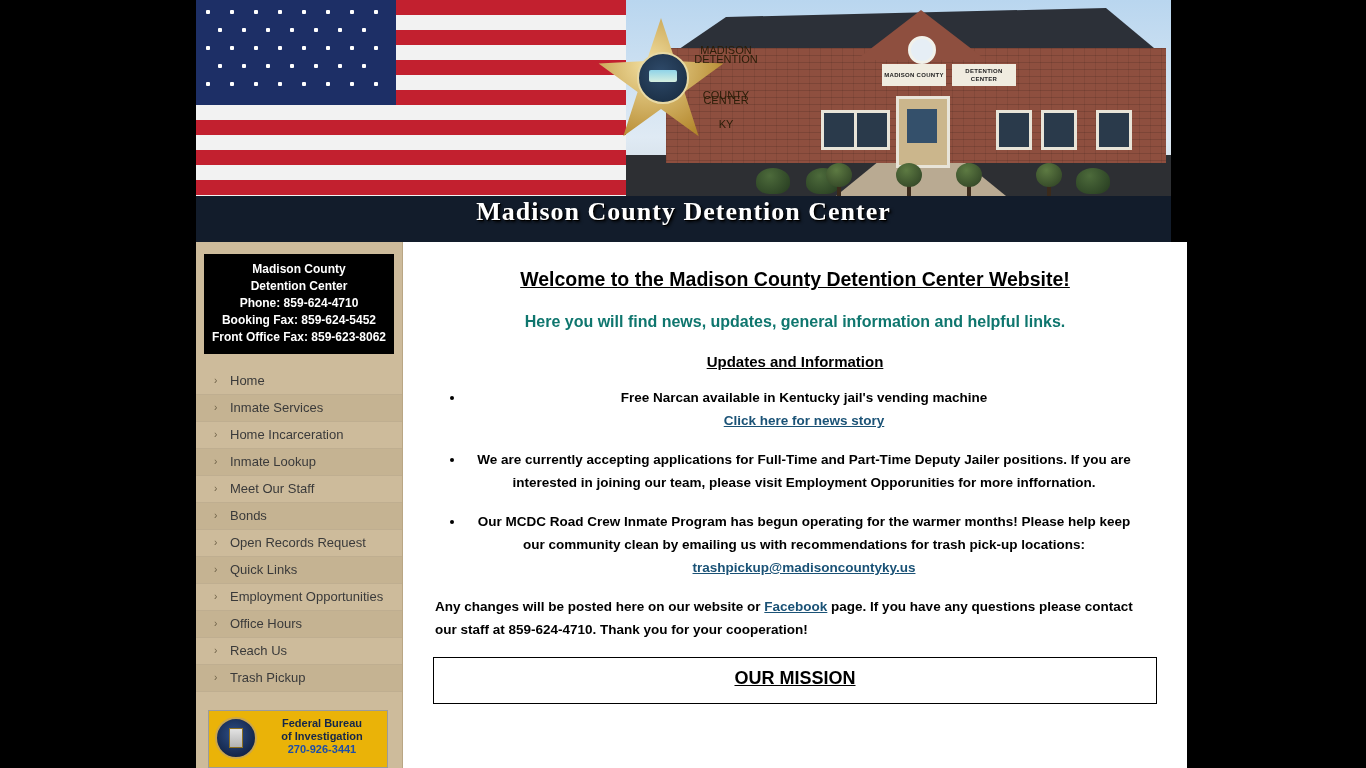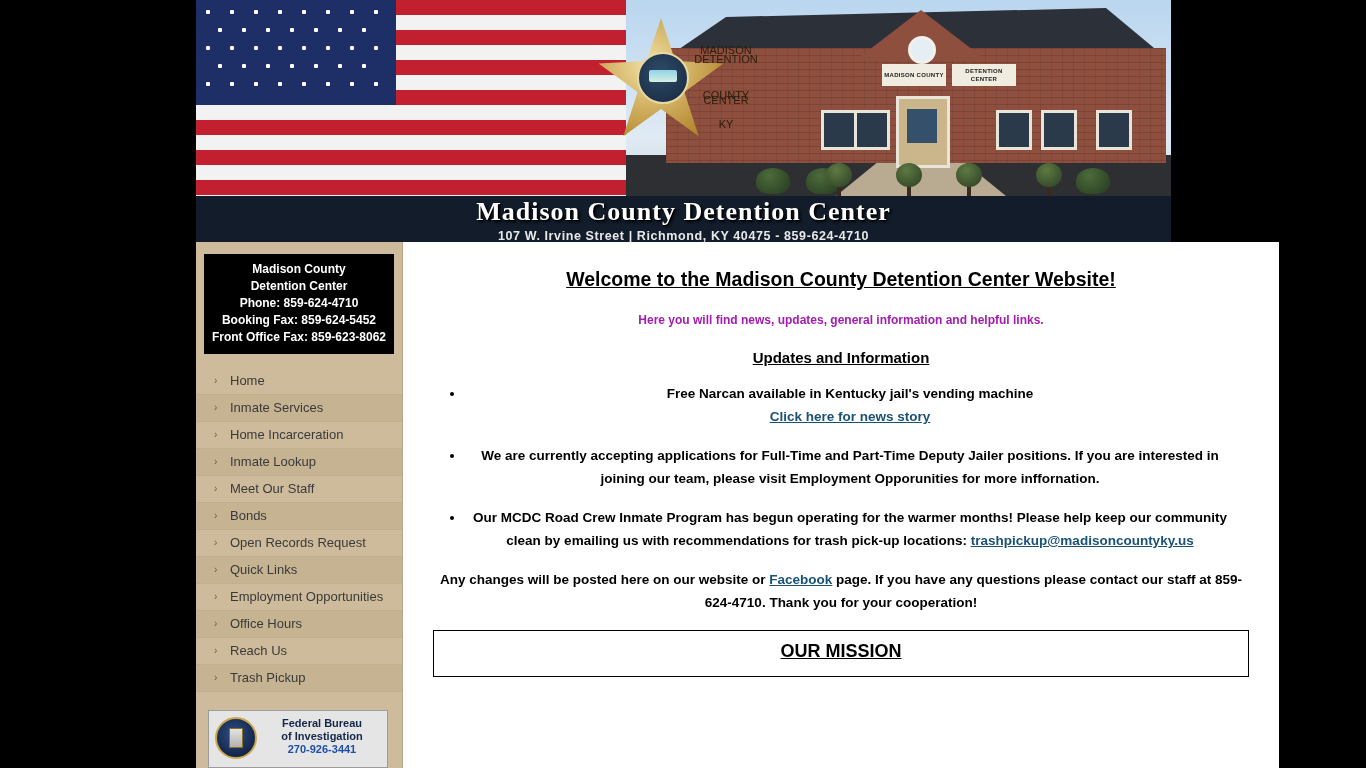--- a/index.html
+++ b/index.html
@@ -324,21 +324,21 @@
     top: 0;
     color: #6d6046;
     font-size: 10px;
   }
   .fbi-box {
     position: absolute;
     left: 12px;
     top: 468px;
     width: 180px;
     height: 58px;
-    background: #e5e5e5;
+    background: #eab308;
     border: 1px solid #9b9b9b;
     display: flex;
     align-items: flex-start;
     padding-top: 6px;
     box-sizing: border-box;
   }
   .fbi-seal {
     width: 38px; height: 38px;
     margin-left: 6px;
     border-radius: 50%;
@@ -363,39 +363,39 @@
     color: #14264a;
     line-height: 13px;
     padding: 0 4px;
   }
   .fbi-text .phone { color: #1d4ea8; font-weight: bold; }
   
   .main {
     position: absolute;
     left: 207px;
     top: 0;
-    width: 876px;
+    width: 784px;
     height: 526px;
     background: #fff;
     overflow: hidden;
   }
   h1.welcome {
     margin: 26px 20px 0 20px;
     text-align: center;
     font-size: 19.5px;
     font-weight: bold;
     color: #000;
     text-decoration: underline;
   }
   .lead {
     margin: 22px 28px 0 28px;
     text-align: center;
-    font-size: 12px;
-    font-weight: bold;
-    color: #a21caf;
+    font-size: 16px;
+    font-weight: bold;
+    color: #0f766e;
   }
   .updates-head {
     margin: 22px 0 0 0;
     text-align: center;
     font-size: 15px;
     font-weight: bold;
     text-decoration: underline;
   }
   ul.bullets {
     margin: 16px 44px 0 44px;
@@ -410,21 +410,20 @@
     color: #000;
   }
   ul.bullets li::marker { color: #000; }
   a.link {
     color: #1a5276;
     text-decoration: underline;
     cursor: pointer;
   }
   .closing {
     margin: 2px 32px 0 32px;
-    text-align: center;
     font-size: 13.5px;
     font-weight: bold;
     line-height: 23px;
   }
   .mission-box {
     margin: 16px 30px 0 30px;
     border: 1px solid #000;
     padding: 10px 14px 14px 14px;
   }
   .mission-title {
@@ -495,21 +494,20 @@
           <span class="st2">DETENTION</span>
           <span class="st3">CENTER</span>
           <span class="st4">COUNTY</span>
           <span class="st5">KY</span>
         </div>
       </div>
     </div>
 
     <div class="banner-title">
       <div class="tline1">Madison County Detention Center</div>
-      <div class="tline2">107 W. Irvine Street | Richmond, KY 40475 - 859-624-4710</div>
     </div>
   </div>
 
   <div class="content-wrap">
 
     <div class="sidebar">
       <div class="contact-box">
         <div>Madison County</div>
         <div>Detention Center</div>
         <div>Phone: 859-624-4710</div>

